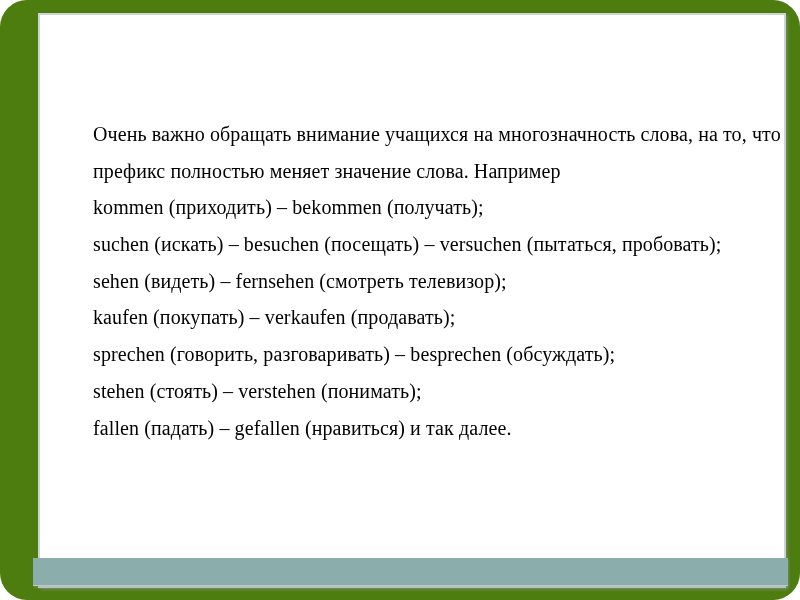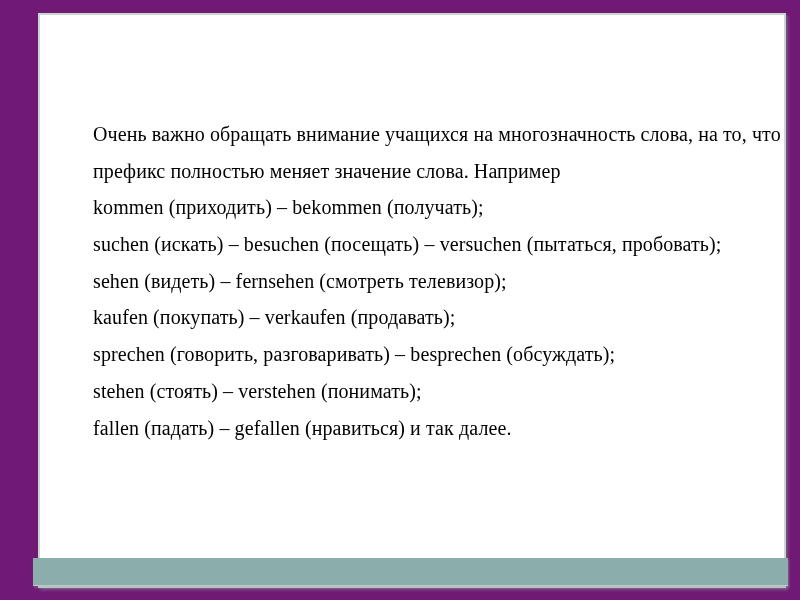--- a/index.html
+++ b/index.html
@@ -4,23 +4,24 @@
 <style>
   html, body {
     margin: 0;
     padding: 0;
     background: #ffffff;
   }
   .canvas {
     position: relative;
     width: 800px;
     height: 600px;
-    background: #701a75;
+    background: #4d7c0f;
     overflow: hidden;
     font-family: "Liberation Serif", "DejaVu Serif", serif;
+    border-radius: 27px;
   }
   .slide {
     position: absolute;
     left: 38px;
     top: 13px;
     width: 748px;
     height: 575px;
     box-sizing: border-box;
     background: #ffffff;
     border: 2px solid #cbd5d3;

